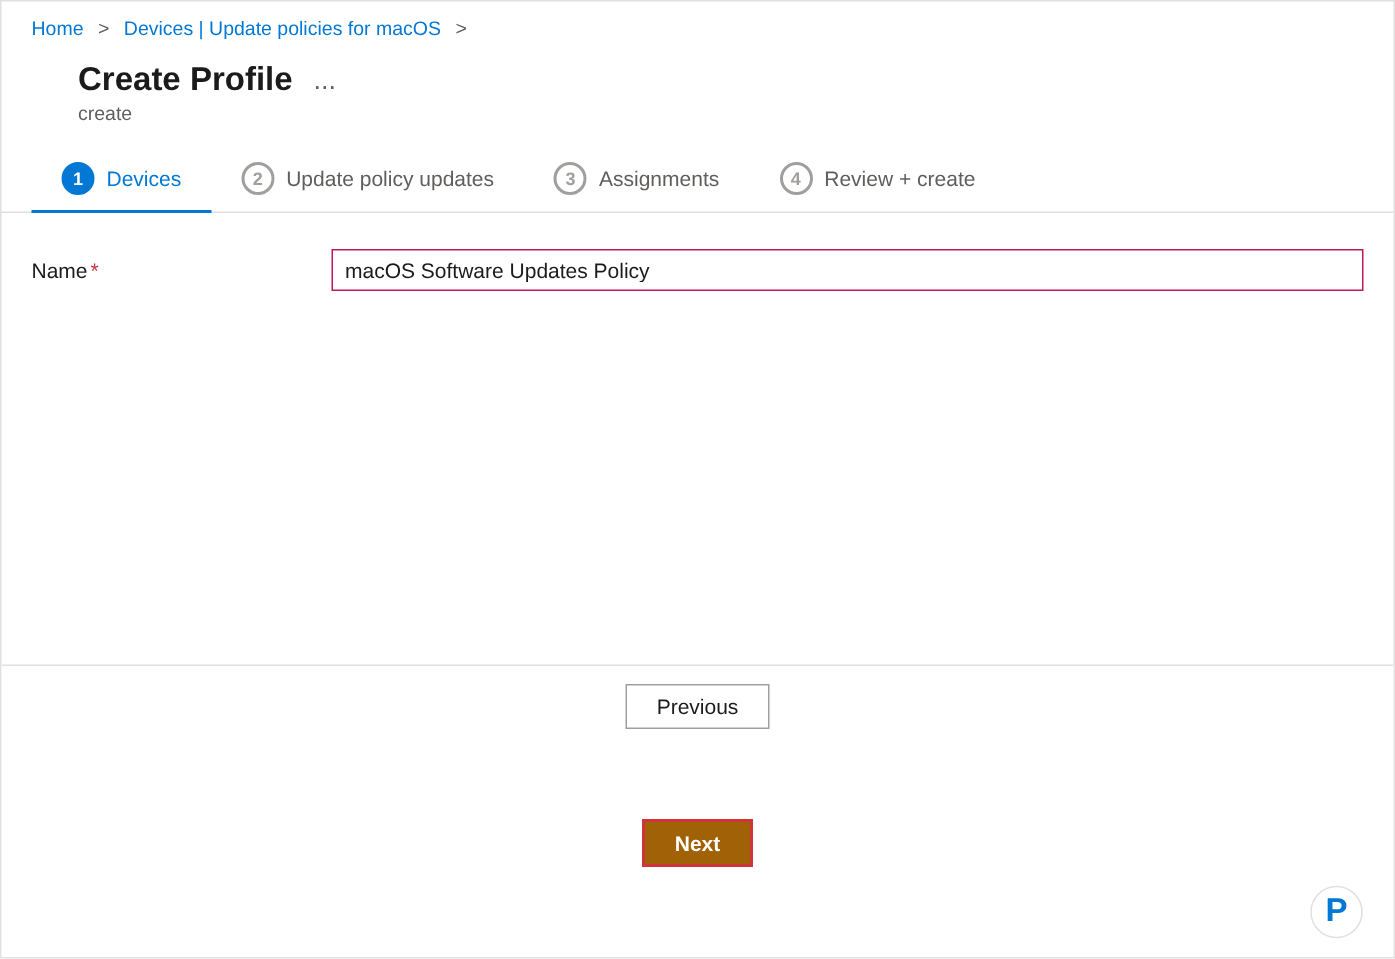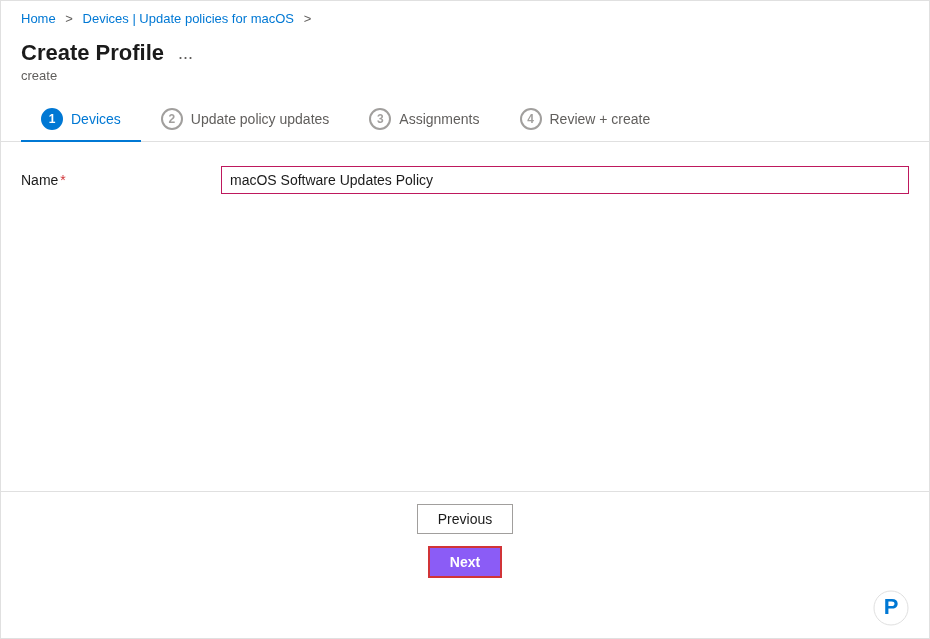--- a/index.html
+++ b/index.html
@@ -32,20 +32,21 @@
       color: #0078d4;
       text-decoration: none;
     }
     .breadcrumb-bar .sep {
       color: #605e5c;
       margin: 0 6px;
     }
     
     .page-header {
       padding: 8px 20px 4px 20px;
+      margin-left: 31px;
     }
     .page-header-title-row {
       display: flex;
       align-items: center;
       gap: 10px;
     }
     .page-title {
       font-size: 22px;
       font-weight: 600;
       color: #1b1b1b;
@@ -168,26 +169,27 @@
       border: 1px solid #a19f9d;
       background: #fff;
       color: #1b1b1b;
       font-size: 14px;
       cursor: pointer;
       font-family: 'Segoe UI', Arial, sans-serif;
     }
     .btn-next {
       padding: 6px 20px;
       border: 2px solid #d13438;
-      background: #8b5cf6;
+      background: #a16207;
       color: #fff;
       font-size: 14px;
       cursor: pointer;
       font-family: 'Segoe UI', Arial, sans-serif;
       font-weight: 600;
+      margin-top: 48px;
     }
     .footer-logo {
       margin-left: auto;
       display: flex;
       align-items: center;
     }
     .logo-p {
       width: 36px;
       height: 36px;
     }

